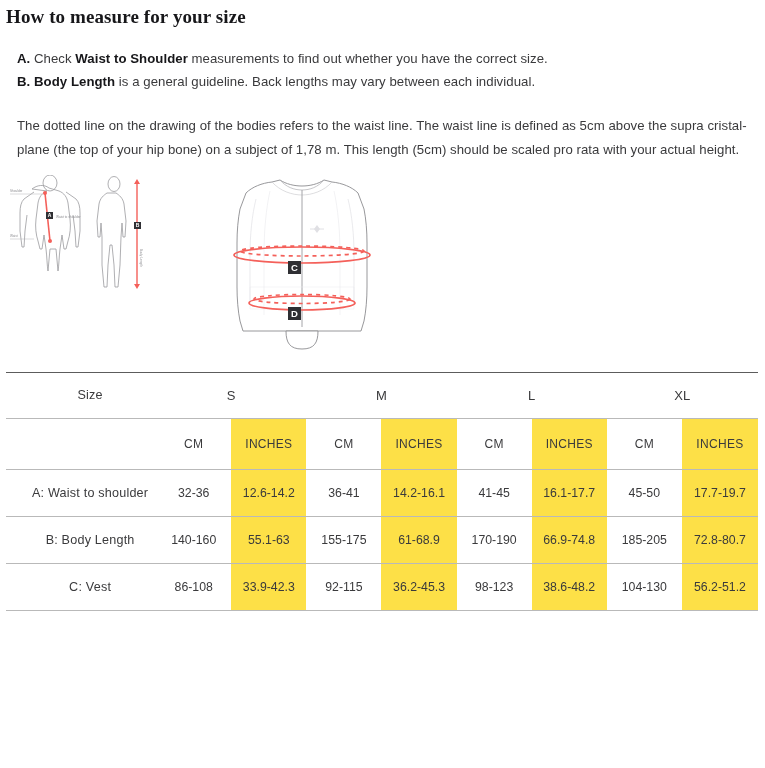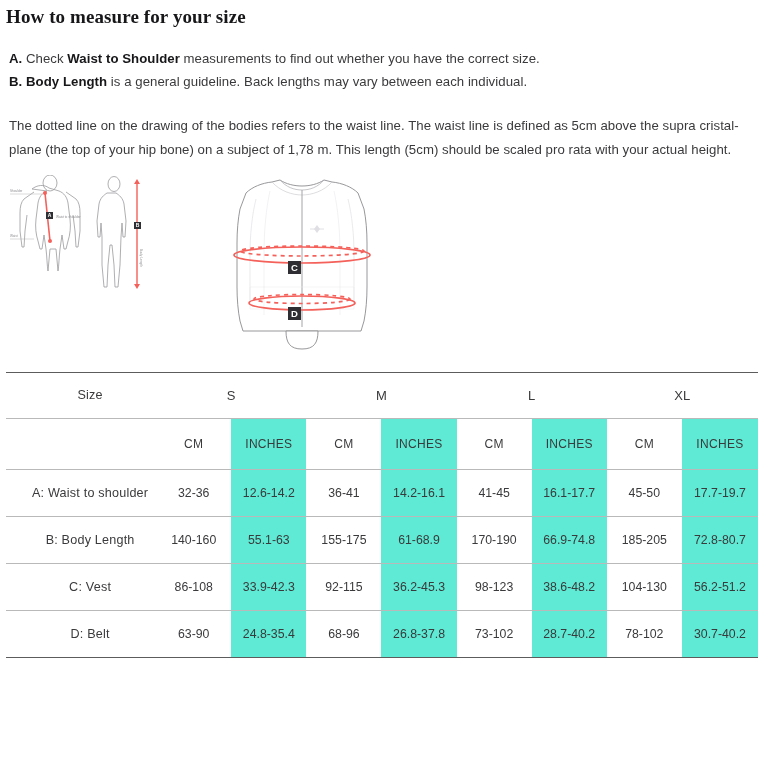--- a/index.html
+++ b/index.html
@@ -27,21 +27,21 @@
     font-family: "Liberation Serif", serif;
     font-weight: bold;
     font-size: 19px;
     color: #17171a;
     margin: 0;
     padding: 6px 0 0 6px;
     letter-spacing: 0.1px;
   }
   .copy-block {
     padding: 0 9px;
-    margin: 0;
+    margin: 8px;
   }
   .para {
     font-size: 13.2px;
     line-height: 23.2px;
     color: #3a3a3c;
     margin: 0;
     letter-spacing: 0.05px;
   }
   .para.first { margin-top: 19px; }
   .para.second { margin-top: 21px; }
@@ -120,21 +120,21 @@
     color: #17171a;
     font-size: 13px;
     letter-spacing: 0.3px;
   }
   .unit {
     font-size: 12px;
     color: #4a4a4c;
     letter-spacing: 0.3px;
   }
   .shaded {
-    background: #5eead4;
+    background: #fde047;
   }
   .val {
     font-size: 12.3px;
     color: #3a3a3c;
   }
 </style>
 </head>
 <body>
 
 <div class="page">
@@ -278,27 +278,16 @@
         <td class="val grp-start">86-108</td>
         <td class="val shaded">33.9-42.3</td>
         <td class="val grp-start">92-115</td>
         <td class="val shaded">36.2-45.3</td>
         <td class="val grp-start">98-123</td>
         <td class="val shaded">38.6-48.2</td>
         <td class="val grp-start">104-130</td>
         <td class="val shaded grp-end">56.2-51.2</td>
       </tr>
 
-      <tr class="drow last">
-        <td class="col-label">D: Belt</td>
-        <td class="val grp-start">63-90</td>
-        <td class="val shaded">24.8-35.4</td>
-        <td class="val grp-start">68-96</td>
-        <td class="val shaded">26.8-37.8</td>
-        <td class="val grp-start">73-102</td>
-        <td class="val shaded">28.7-40.2</td>
-        <td class="val grp-start">78-102</td>
-        <td class="val shaded grp-end">30.7-40.2</td>
-      </tr>
     </tbody>
   </table>
 
 </div>
 
 </body></html>

